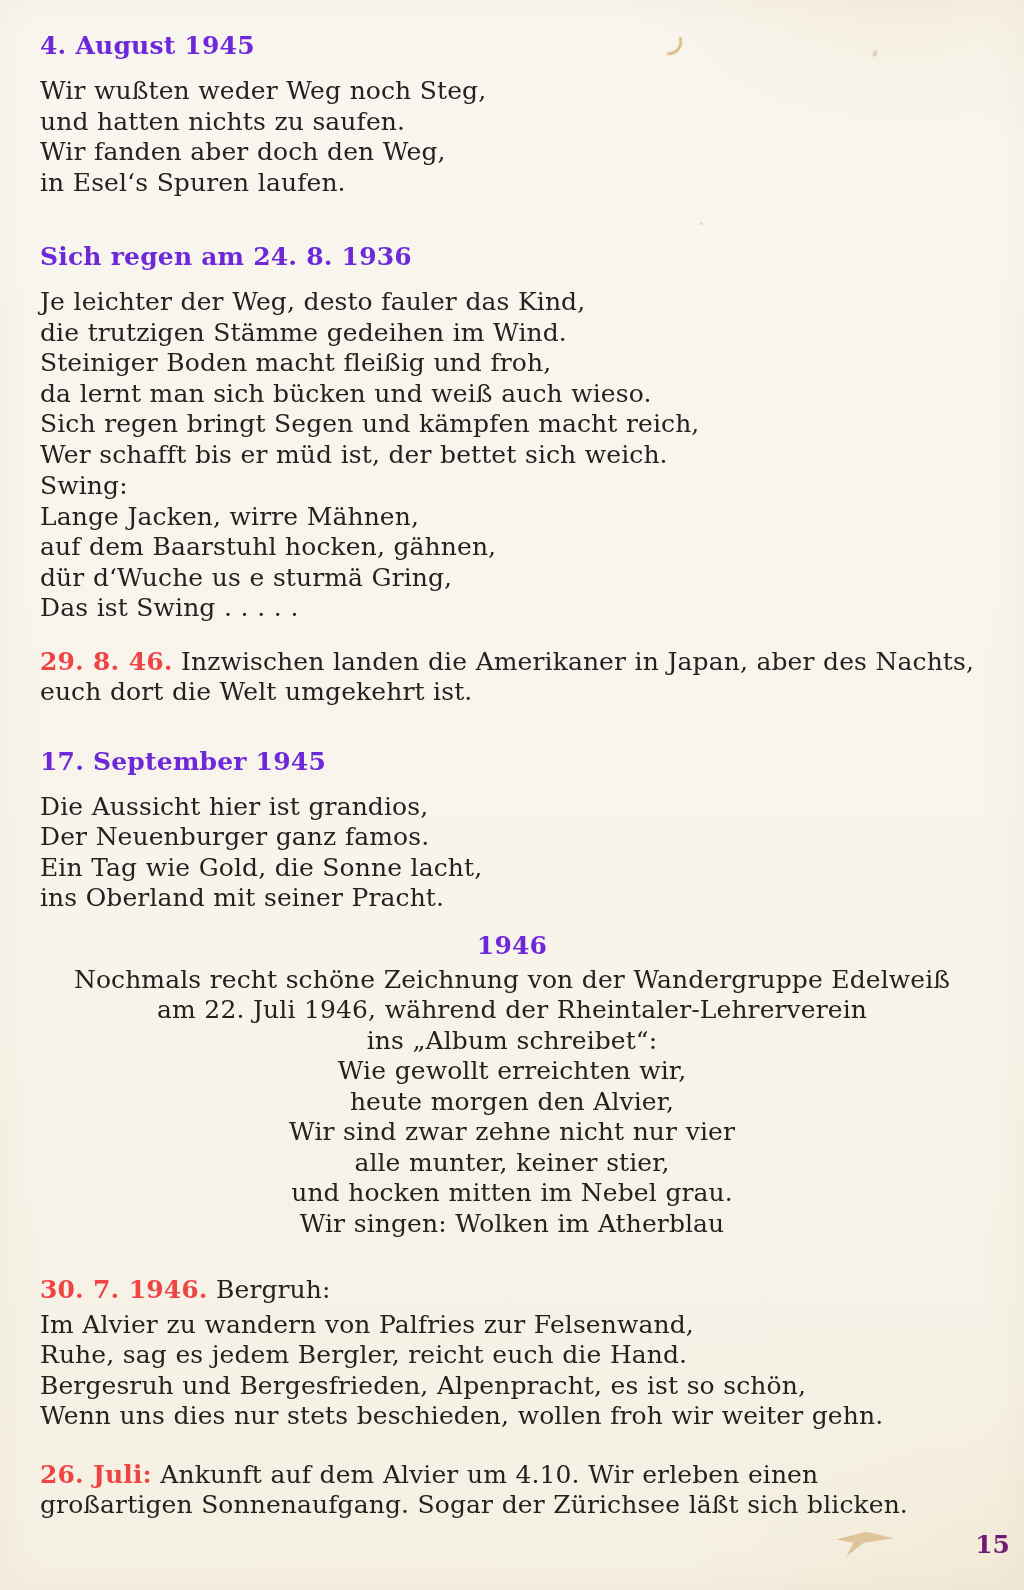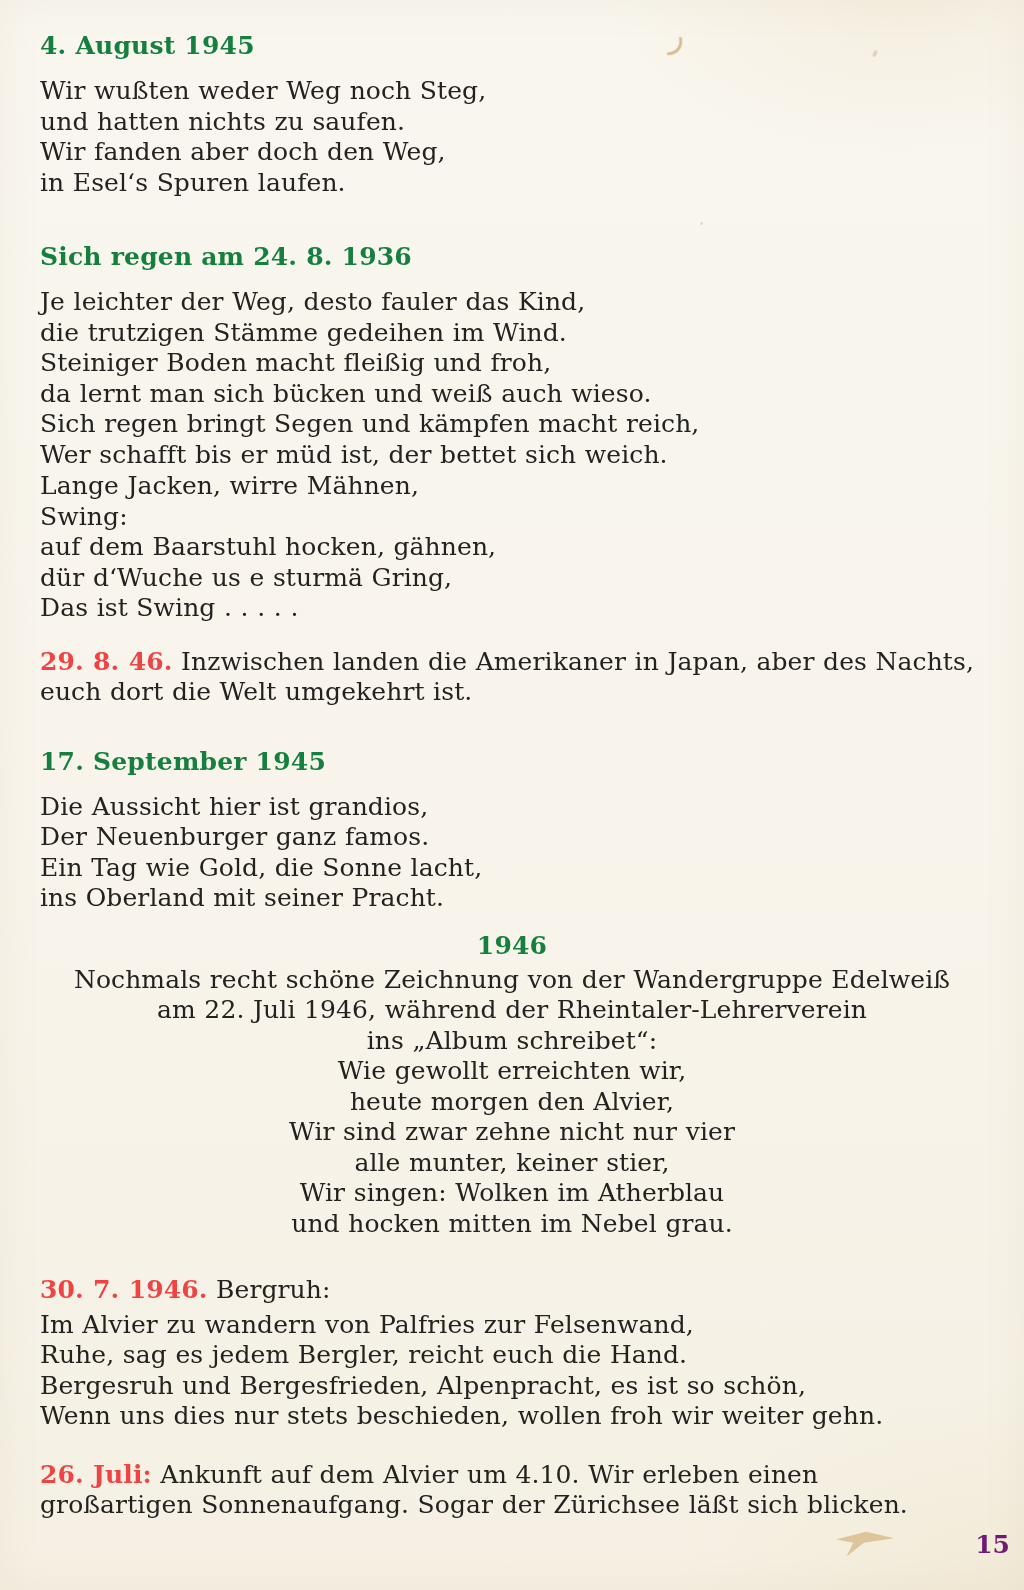--- a/index.html
+++ b/index.html
@@ -23,21 +23,21 @@
   .s2{margin-top:43px;}
   .s3{margin-top:1px;}
   .s4{margin-top:23px;}
   .s5{margin-top:38px;}
   .s6{margin-top:16px;text-align:center;}
   .s7{margin-top:36px;}
   .s8{margin-top:28px;}
   .heading{
     margin:0 0 15px 0;
     font-size:25px;line-height:31px;font-weight:bold;
-    letter-spacing:0.2px;color:#15803d;
+    letter-spacing:0.2px;color:#6d28d9;
   }
   .s6 .heading{margin-bottom:4px;}
   .line{
     font-size:25px;line-height:30.5px;white-space:nowrap;
     letter-spacing:0.1px;word-spacing:0.5px;
   }
   .s7 .line:first-child{margin-bottom:4px;}
   .b{font-weight:bold;color:#ef4444;}
   .page-number{
     position:absolute;top:1530px;right:14px;
@@ -83,22 +83,22 @@
       <section class="sec s2">
         <h3 class="heading">Sich regen am 24. 8. 1936</h3>
         <div class="line">Je leichter der Weg, desto fauler das Kind,</div>
         <div class="line">die trutzigen Stämme gedeihen im Wind.</div>
         <div class="line">Steiniger Boden macht fleißig und froh,</div>
         <div class="line">da lernt man sich bücken und weiß auch wieso.</div>
         <div class="line">Sich regen bringt Segen und kämpfen macht reich,</div>
         <div class="line">Wer schafft bis er müd ist, der bettet sich weich.</div>
       </section>
       <section class="sec s3">
+        <div class="line">Swing:</div>
         <div class="line">Lange Jacken, wirre Mähnen,</div>
-        <div class="line">Swing:</div>
         <div class="line">auf dem Baarstuhl hocken, gähnen,</div>
         <div class="line">dür d‘Wuche us e sturmä Gring,</div>
         <div class="line">Das ist Swing  . . . . .</div>
       </section>
       <section class="sec s4">
         <div class="line"><span class="b">29. 8. 46.</span><span> Inzwischen landen die Amerikaner in Japan, aber des Nachts,</span></div>
         <div class="line">euch dort die Welt umgekehrt ist.</div>
       </section>
       <section class="sec s5">
         <h3 class="heading">17. September 1945</h3>
@@ -109,22 +109,22 @@
       </section>
       <section class="sec s6">
         <h3 class="heading">1946</h3>
         <div class="line">Nochmals recht schöne Zeichnung von der Wandergruppe Edelweiß</div>
         <div class="line">am 22. Juli 1946, während der Rheintaler-Lehrerverein</div>
         <div class="line">ins „Album schreibet“:</div>
         <div class="line">Wie gewollt erreichten wir,</div>
         <div class="line">heute morgen den Alvier,</div>
         <div class="line">Wir sind zwar zehne nicht nur vier</div>
         <div class="line">alle munter, keiner stier,</div>
+        <div class="line">und hocken mitten im Nebel grau.</div>
         <div class="line">Wir singen: Wolken im Atherblau</div>
-        <div class="line">und hocken mitten im Nebel grau.</div>
       </section>
       <section class="sec s7">
         <div class="line"><span class="b">30. 7. 1946.</span><span> Bergruh:</span></div>
         <div class="line">Im Alvier zu wandern von Palfries zur Felsenwand,</div>
         <div class="line">Ruhe, sag es jedem Bergler, reicht euch die Hand.</div>
         <div class="line">Bergesruh und Bergesfrieden, Alpenpracht, es ist so schön,</div>
         <div class="line">Wenn uns dies nur stets beschieden, wollen froh wir weiter gehn.</div>
       </section>
       <section class="sec s8">
         <div class="line"><span class="b">26. Juli:</span><span> Ankunft auf dem Alvier um 4.10. Wir erleben einen</span></div>

